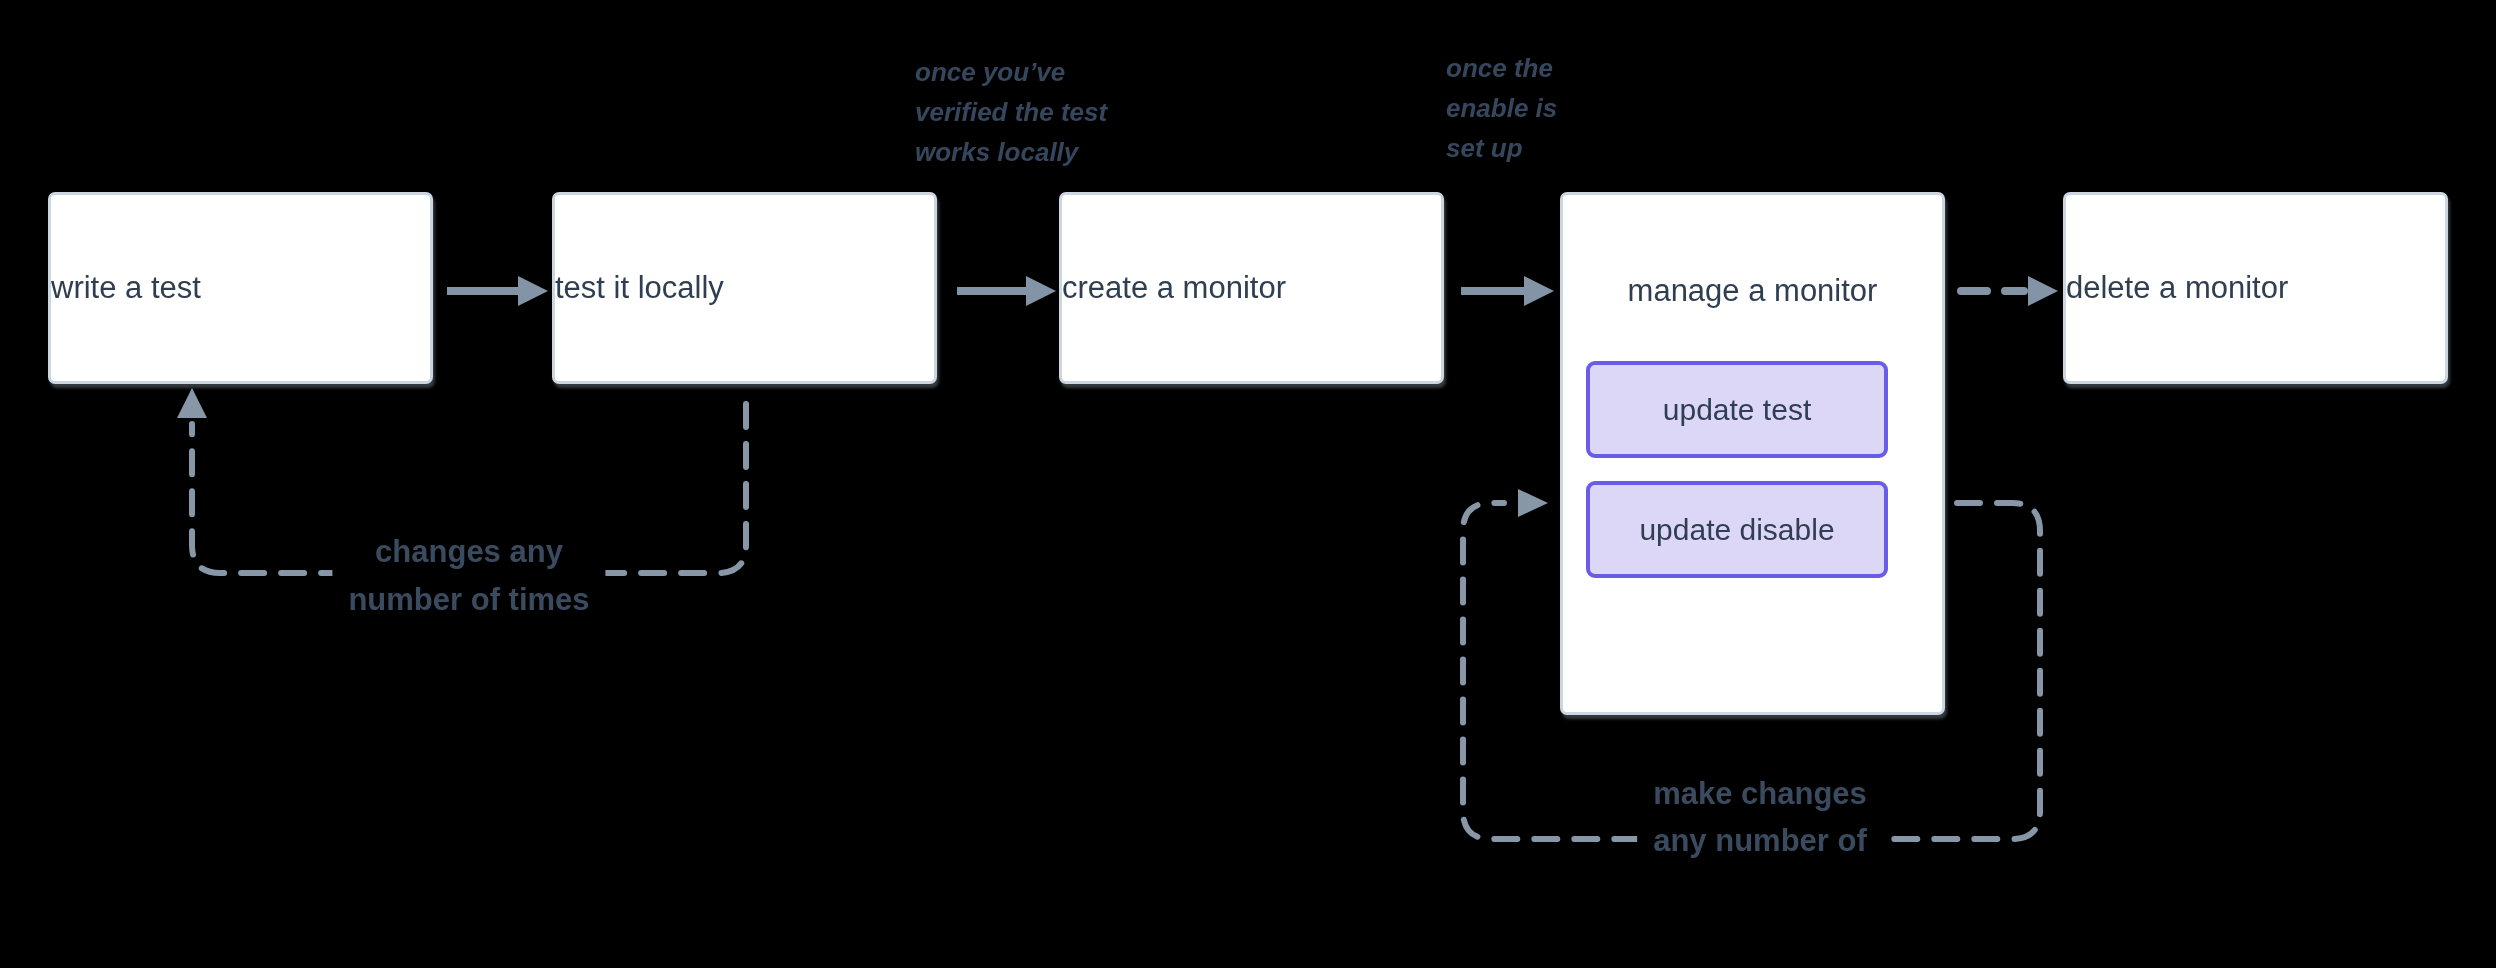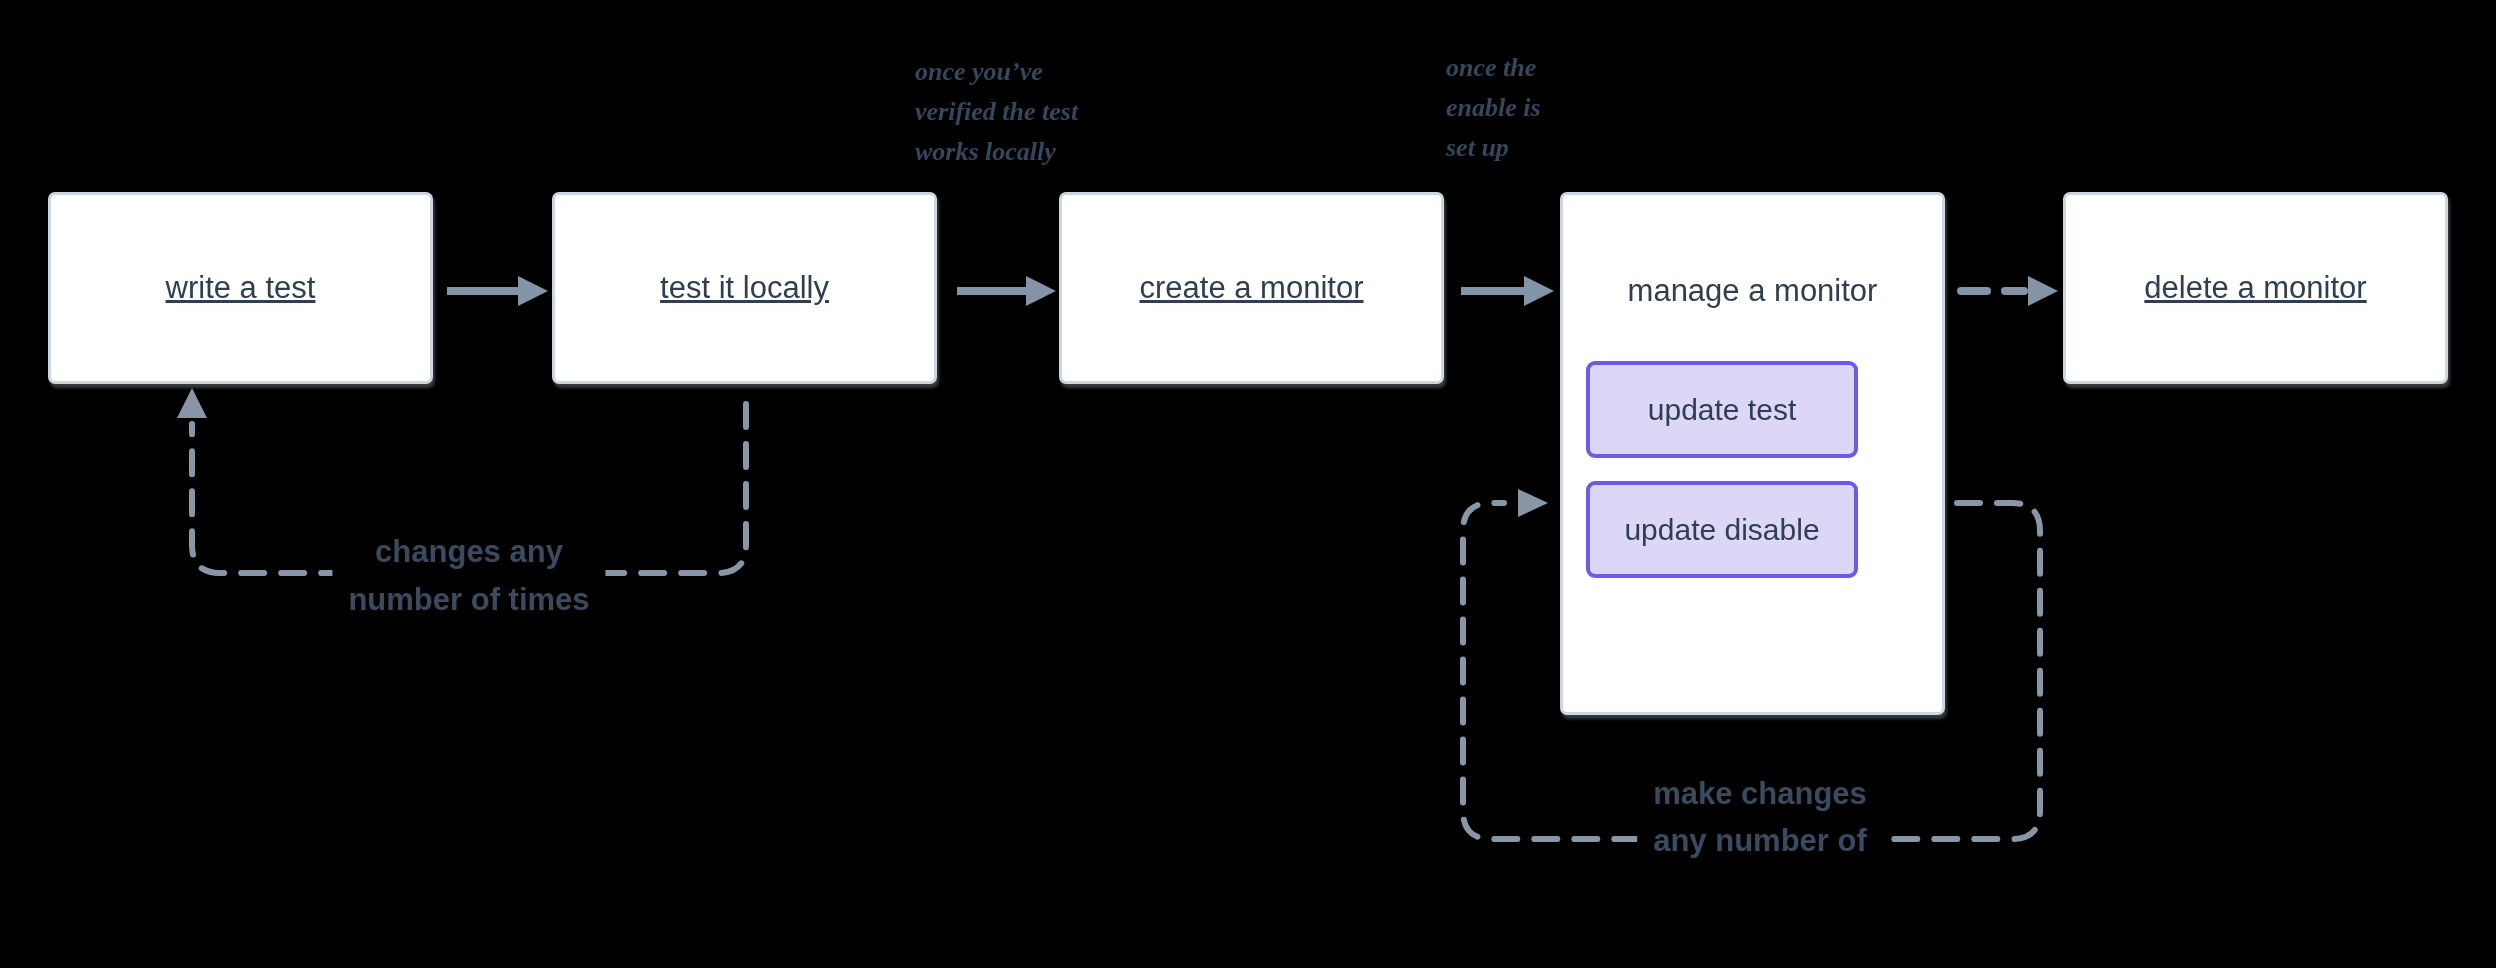--- a/index.html
+++ b/index.html
@@ -42,59 +42,57 @@
     box-sizing: border-box;
     background: var(--node-fill, #fff);
     border: 3px solid var(--node-border, #ccd6e1);
     border-radius: 7px;
     box-shadow: 2px 4px 3px rgba(150,165,180,0.35);
     color: var(--node-text, #2f3e50);
     font-size: 31px;
     font-weight: 500;
     display: flex;
     align-items: center;
-    justify-content: center;
     z-index: 2;
-    text-decoration: underline;
   }
   .node.simple { width: 385px; height: 192px; top: 192px; }
   .node.card {
     width: 385px; height: 523px; top: 192px;
     display: block;
   }
   .card-title {
     position: absolute;
     left: 0; right: 0; top: 0; height: 192px;
     display: flex; align-items: center; justify-content: center;
   }
   .sub-action {
     position: absolute;
     box-sizing: border-box;
     left: 23px;
-    width: 272px;
+    width: 302px;
     height: 97px;
     background: var(--button-fill, #ddd7f7);
     border: 4px solid var(--button-border, #6a5be8);
     border-radius: 9px;
     color: var(--node-text, #2f3e50);
     font-size: 30px;
     font-weight: 500;
     display: flex; align-items: center; justify-content: center;
   }
   .annotation {
     position: absolute;
     color: var(--annotation-text, #36475d);
     font-size: 26px;
     font-weight: 600;
     font-style: italic;
     line-height: 40px;
     white-space: nowrap;
     z-index: 3;
   }
-  .annotation span { display: block; font-family: Liberation Serif, serif; }
+  .annotation span { display: block; }
   .loop-label {
     position: absolute;
     transform: translateX(-50%);
     background: var(--background, #000);
     color: var(--loop-label-text, #3a4b60);
     font-size: 31px;
     font-weight: 600;
     text-align: center;
     white-space: nowrap;
     padding: 4px 16px;

